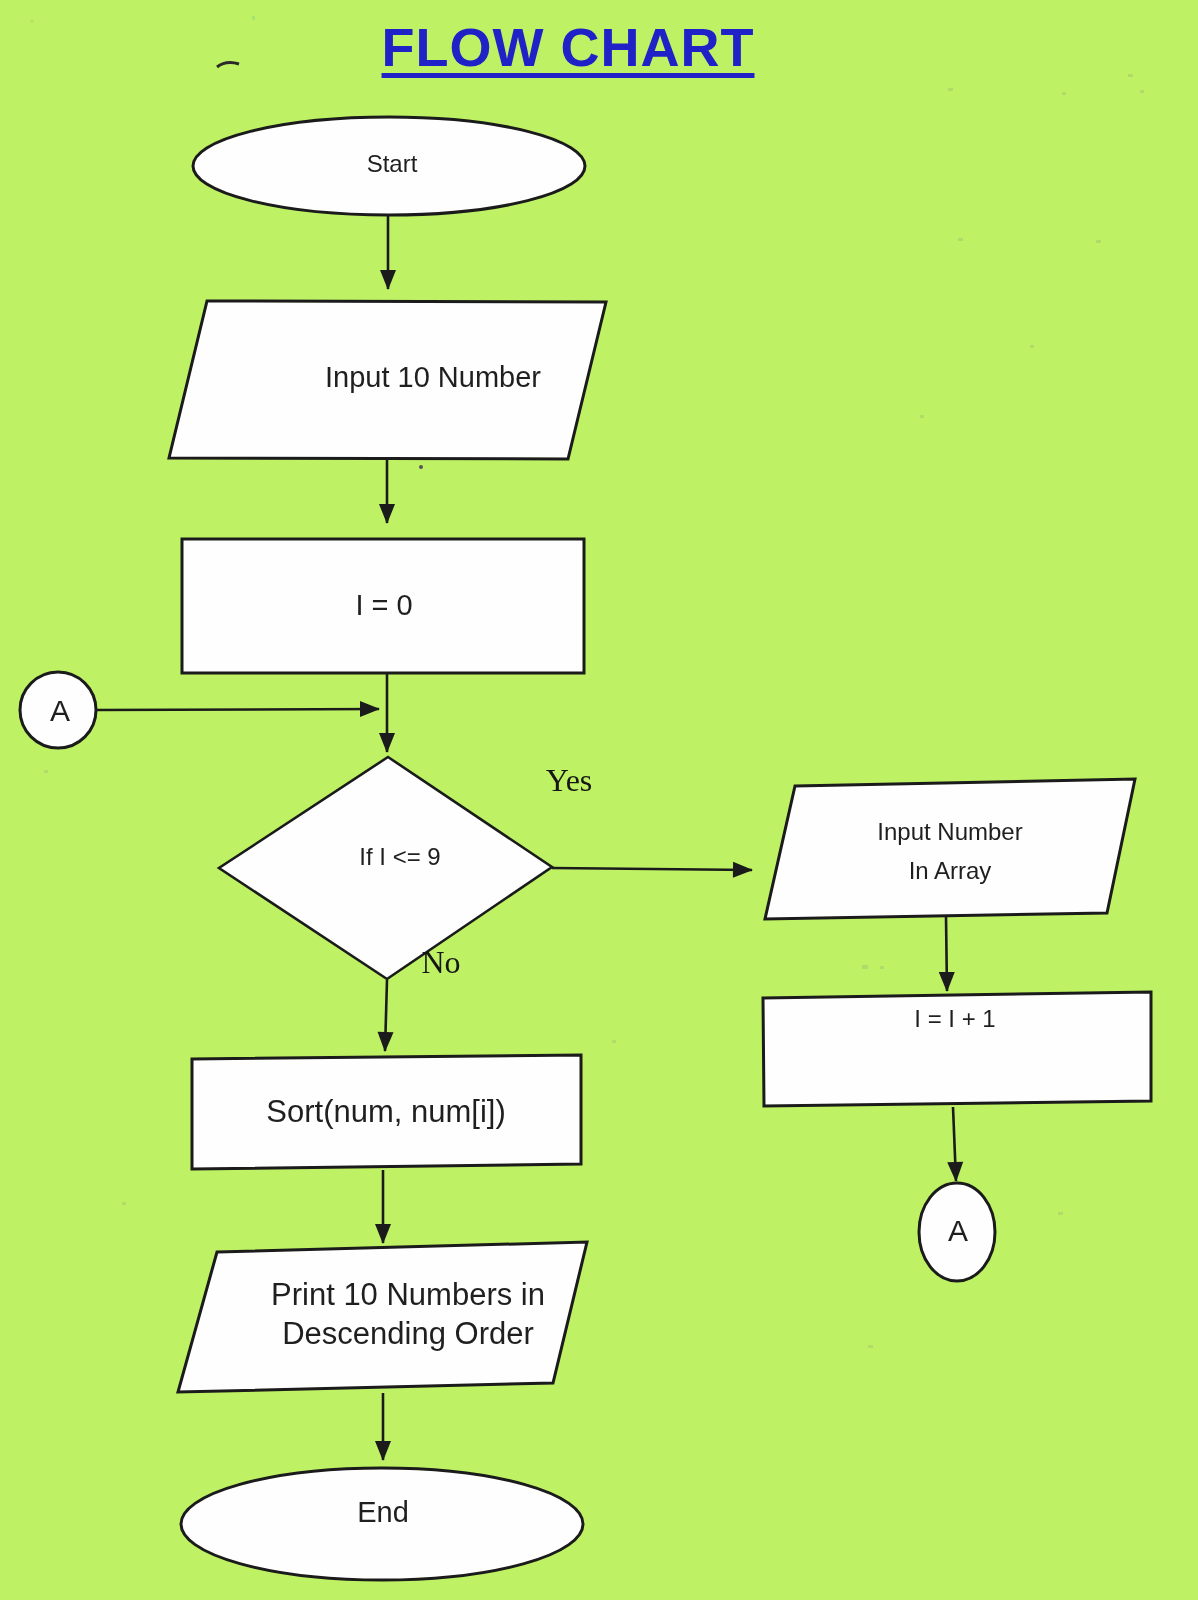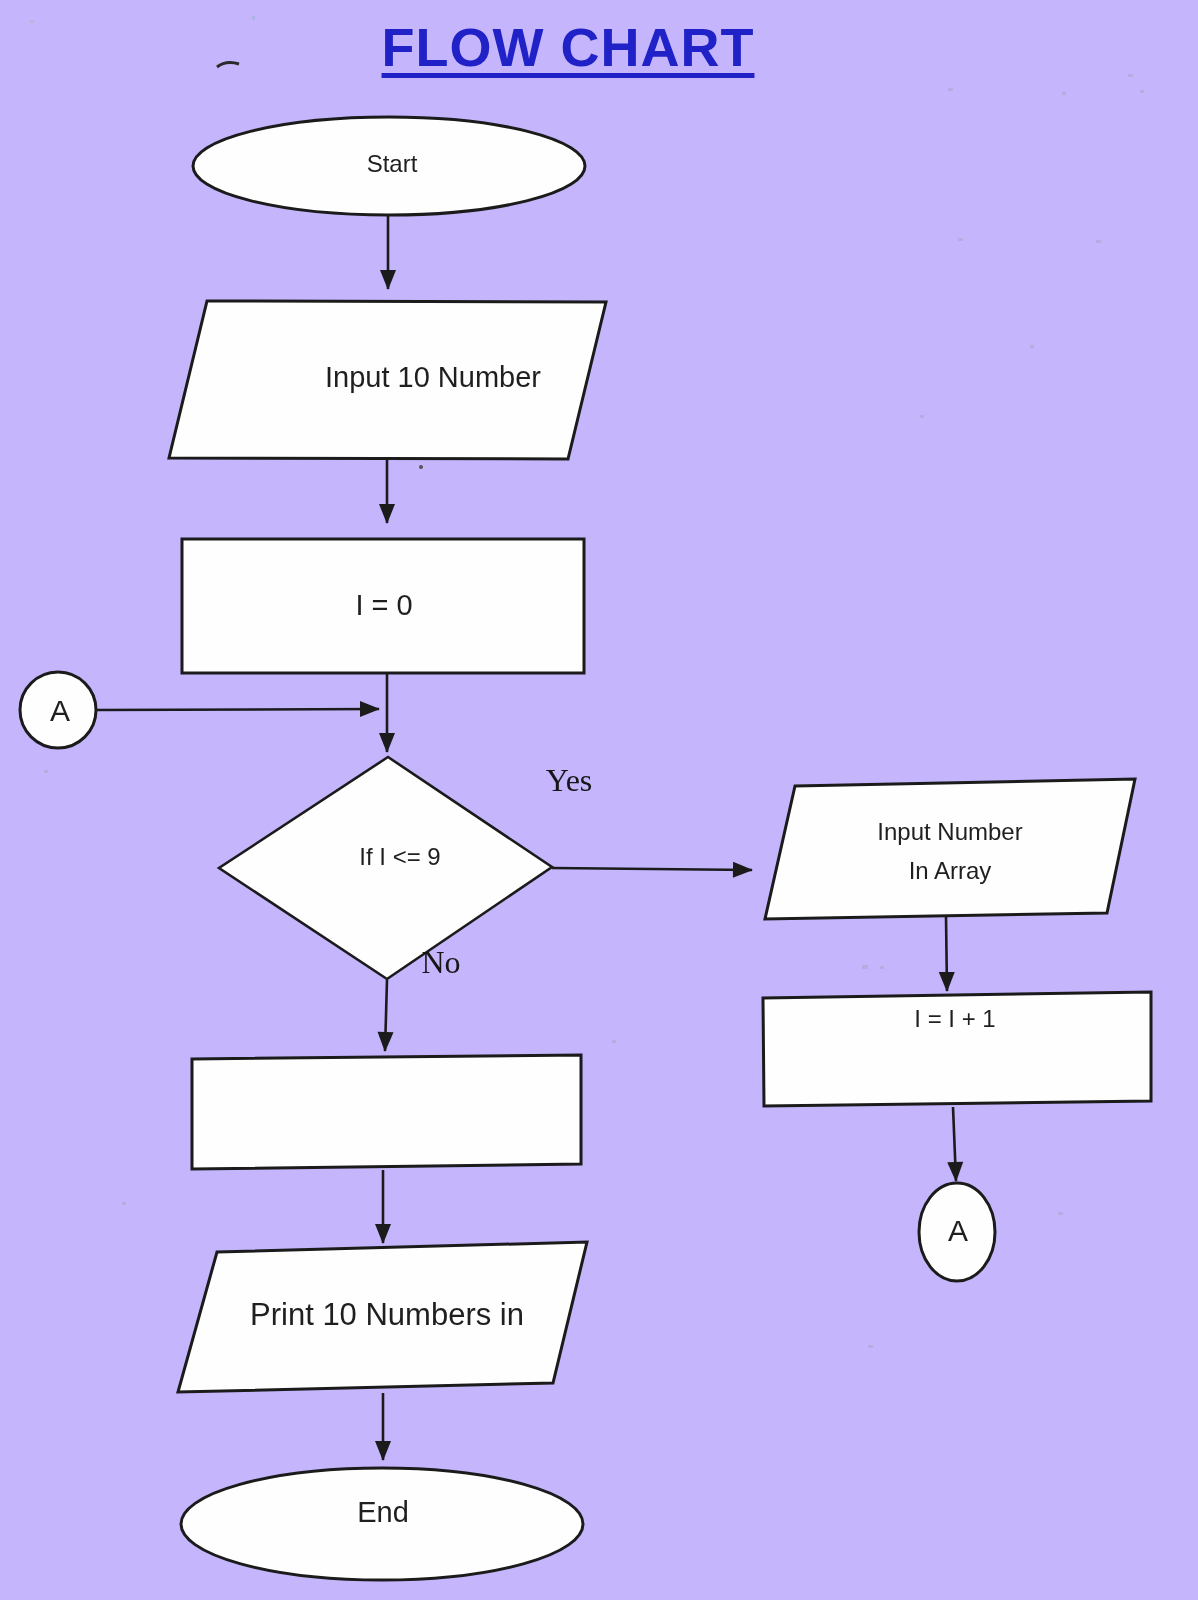--- a/index.html
+++ b/index.html
@@ -1,19 +1,19 @@
 <!DOCTYPE html>
 <html><head>
 <meta charset="utf-8">
 <style>
   html,body{margin:0;padding:0;background:#ffffff;}
   .page{
     position:relative;
     width:1198px;height:1600px;
-    background:#c4b5fd;
+    background:#bef264;
     overflow:hidden;
     font-family:"Liberation Sans", sans-serif;
   }
   .title{
     position:absolute;
     left:568px;top:16px;
     transform:translateX(-50%);
     font-family:"Liberation Sans", sans-serif;
     font-size:54px;
     font-weight:bold;
@@ -123,20 +123,22 @@
 
   <div class="label lbl-sans fs28 two-line" style="left:950px;top:851px;">
     <div>Input Number</div>
     <div>In Array</div>
   </div>
 
   <div class="label lbl-sans fs28" style="left:955px;top:1019px;">I = I + 1</div>
 
   <div class="label lbl-sans fs30" style="left:958px;top:1231px;">A</div>
 
+  <div class="label lbl-sans fs31" style="left:386px;top:1112px;">Sort(num, num[i])</div>
 
-  <div class="label lbl-sans fs31 two-line" style="left:387px;top:1314px;">
+  <div class="label lbl-sans fs31 two-line" style="left:408px;top:1314px;">
     <div>Print 10 Numbers in</div>
+    <div>Descending Order</div>
   </div>
 
   <div class="label lbl-sans fs29" style="left:383px;top:1512px;">End</div>
 
 </div>
 
 </body></html>

